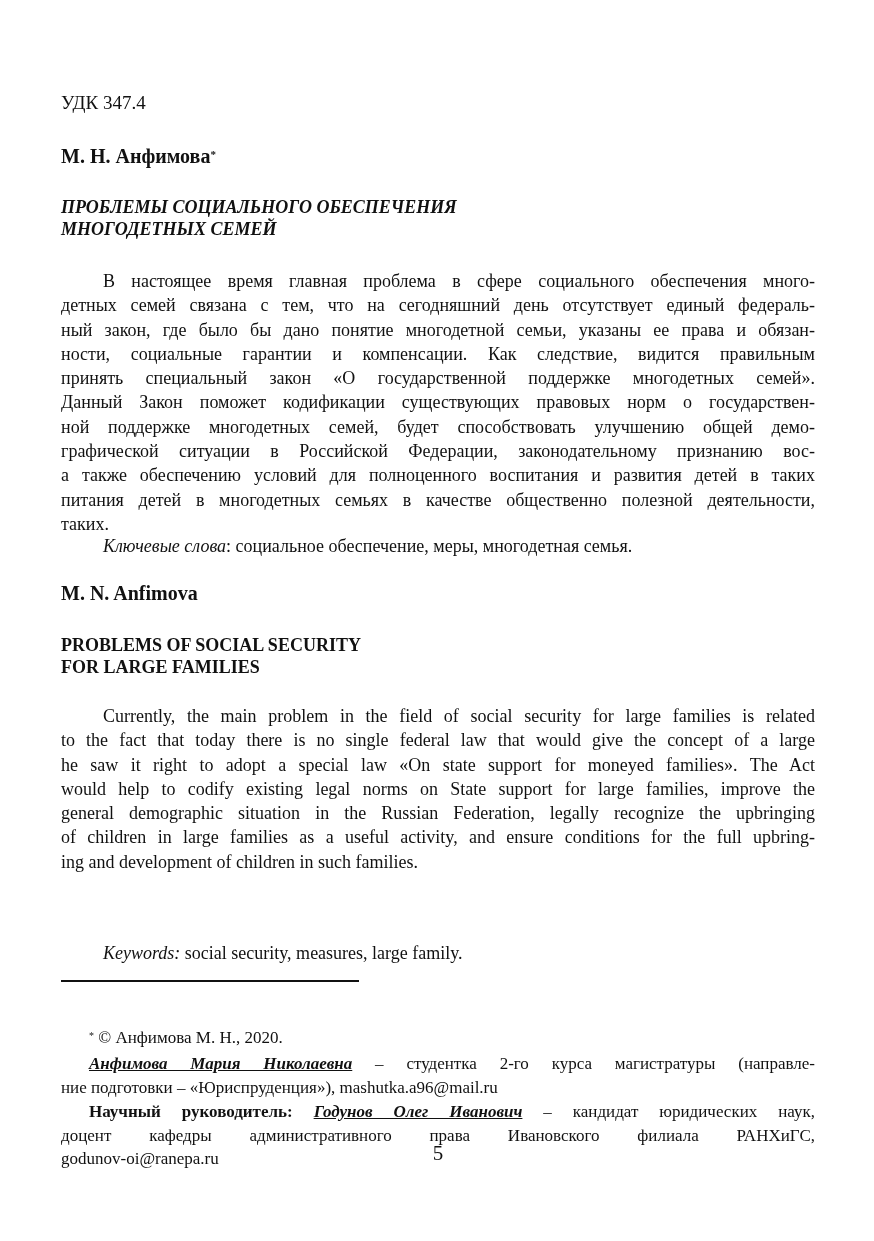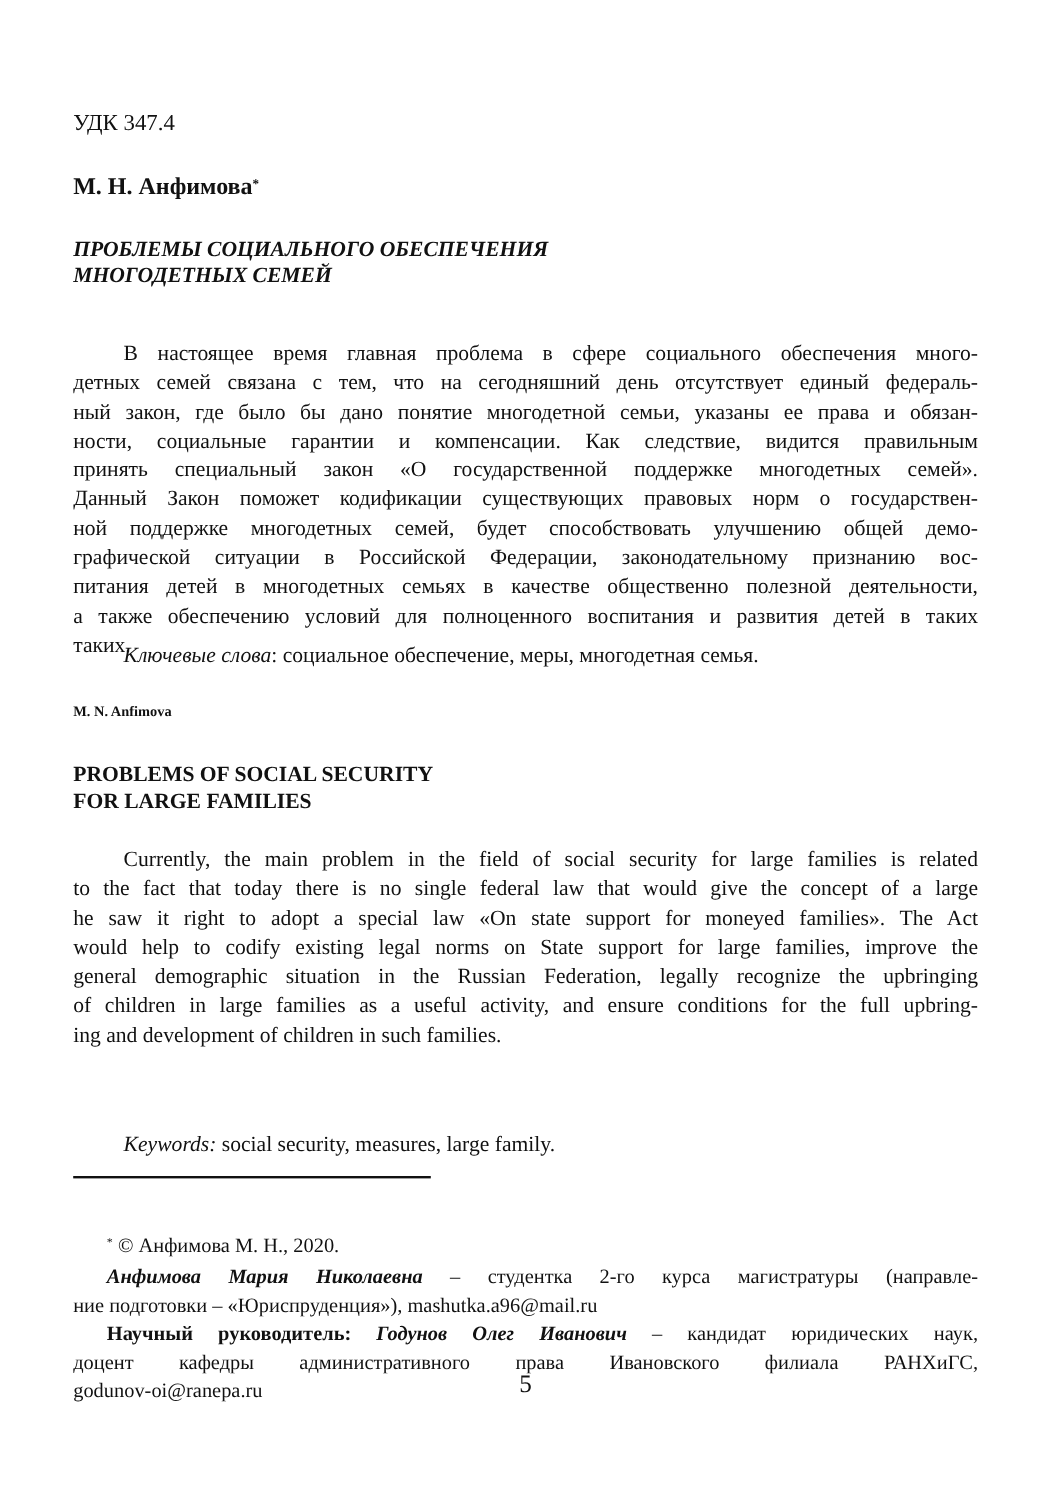--- a/index.html
+++ b/index.html
@@ -47,21 +47,21 @@
       top: -2px;
     }
     .title-ru {
       top: 196px;
       font-size: 18px;
       line-height: 22px;
       font-style: italic;
     }
     .author-en {
       top: 580px;
-      font-size: 12px;
+      font-size: 20px;
       line-height: 26px;
     }
     .title-en {
       top: 634px;
       font-size: 18px;
       line-height: 22px;
     }
     .para {
       position: absolute;
       left: 61px;
@@ -75,26 +75,26 @@
       text-align-last: justify;
       white-space: nowrap;
       height: 24.3px;
     }
     .para .line.last {
       text-align-last: left;
     }
     .para .line.indent {
       padding-left: 42px;
     }
-    .abstract-ru { top: 282px; }
+    .abstract-ru { top: 269px; }
     .keywords-ru { top: 534px; }
     .abstract-en { top: 704px; }
     .keywords-en { top: 897px; margin-top: 44px; }
     .it { font-style: italic; }
-    .bi { font-style: italic; font-weight: bold; }
+    .bi { font-style: italic; font-weight: bold; text-decoration: underline; }
     .b { font-weight: bold; }
     .footnote-rule {
       position: absolute;
       left: 61px;
       top: 980px;
       width: 298px;
       height: 0;
       border-top: 2px solid #111111;
     }
     .footnotes {
@@ -149,22 +149,22 @@
 
   <div class="para abstract-ru">
     <span class="line indent">В настоящее время главная проблема в сфере социального обеспечения много-</span>
     <span class="line">детных семей связана с тем, что на сегодняшний день отсутствует единый федераль-</span>
     <span class="line">ный закон, где было бы дано понятие многодетной семьи, указаны ее права и обязан-</span>
     <span class="line">ности, социальные гарантии и компенсации. Как следствие, видится правильным</span>
     <span class="line">принять специальный закон «О государственной поддержке многодетных семей».</span>
     <span class="line">Данный Закон поможет кодификации существующих правовых норм о государствен-</span>
     <span class="line">ной поддержке многодетных семей, будет способствовать улучшению общей демо-</span>
     <span class="line">графической ситуации в Российской Федерации, законодательному признанию вос-</span>
+    <span class="line">а также обеспечению условий для полноценного воспитания и развития детей в таких</span>
     <span class="line">питания детей в многодетных семьях в качестве общественно полезной деятельности,</span>
-    <span class="line">а также обеспечению условий для полноценного воспитания и развития детей в таких</span>
     <span class="line last">таких.</span>
   </div>
 
   <div class="para keywords-ru">
     <span class="line indent last"><span class="it">Ключевые слова</span><span>: социальное обеспечение, меры, многодетная семья.</span></span>
   </div>
 
   <div class="center-block author-en">M. N. Anfimova</div>
 
   <div class="center-block title-en">

